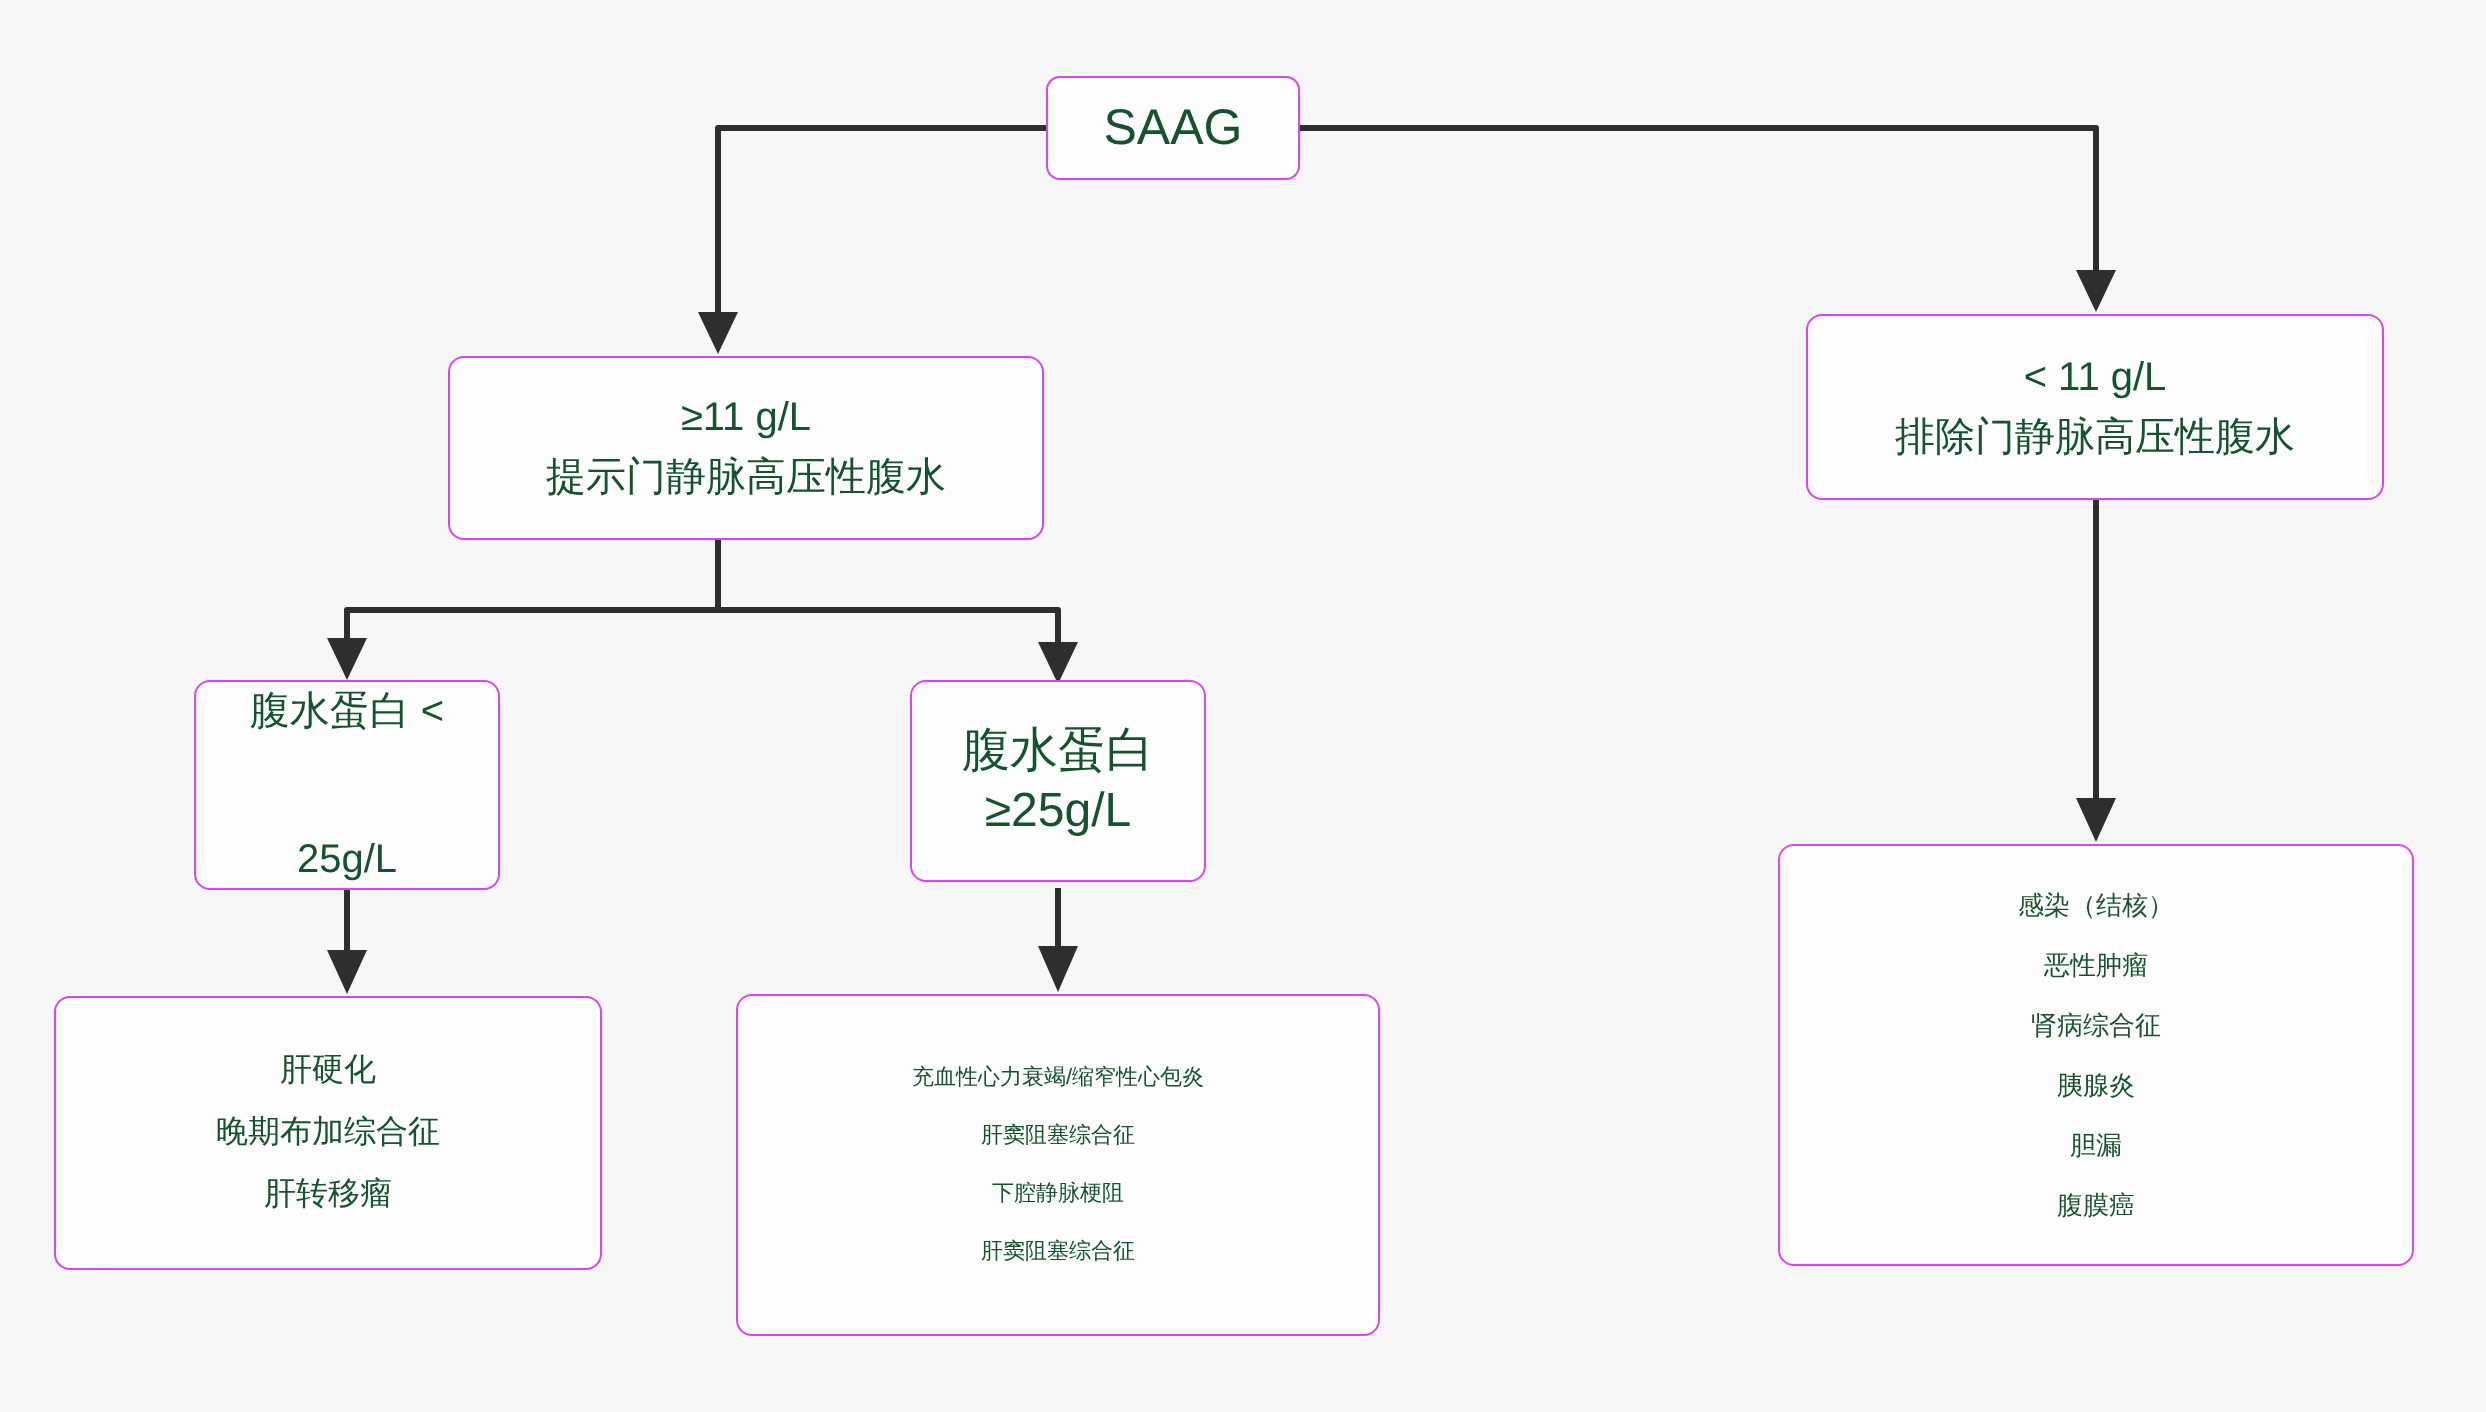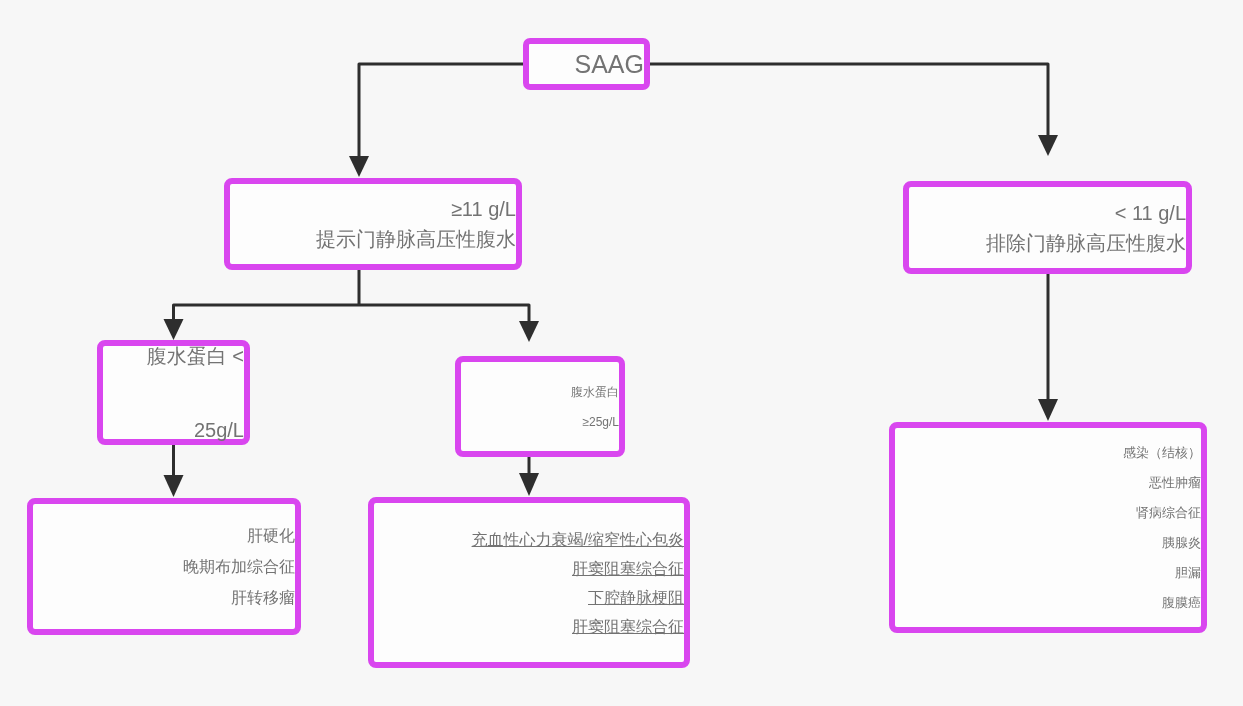--- a/index.html
+++ b/index.html
@@ -30,36 +30,36 @@
     stroke-linecap: butt;
   }
   .arrowhead {
     fill: #2e2e2e;
     stroke: none;
   }
   .node {
     position: absolute;
     box-sizing: border-box;
     background: #fdfdfd;
-    border: 6px solid #d946ef;
+    border: 1px solid #d946ef;
     border-radius: 8px;
     display: flex;
     flex-direction: column;
     justify-content: center;
-    align-items: flex-end;
+    align-items: center;
     text-align: center;
-    color: #737373;
+    color: #14532d;
   }
   .n-saag         { left: 523px; top: 38px;  width: 127px; height: 52px;  font-size: 25px; border-radius: 7px; }
   .n-high-saag    { left: 224px; top: 178px; width: 298px; height: 92px;  font-size: 20px; line-height: 30px; }
-  .n-low-saag     { left: 903px; top: 157px; width: 289px; height: 93px;  font-size: 20px; line-height: 30px; margin-top: 24px; }
+  .n-low-saag     { left: 903px; top: 157px; width: 289px; height: 93px;  font-size: 20px; line-height: 30px; }
   .n-low-protein  { left: 97px;  top: 340px; width: 153px; height: 105px; font-size: 20px; line-height: 30px; gap: 44px; }
-  .n-high-protein { left: 455px; top: 356px; width: 170px; height: 101px; font-size: 12px; line-height: 30px; }
+  .n-high-protein { left: 455px; top: 340px; width: 148px; height: 101px; font-size: 24px; line-height: 30px; }
   .n-cirrhosis    { left: 27px;  top: 498px; width: 274px; height: 137px; font-size: 16px; line-height: 31px; }
-  .n-cardiac      { left: 368px; top: 497px; width: 322px; height: 171px; font-size: 16px; line-height: 29px; text-decoration: underline; }
+  .n-cardiac      { left: 368px; top: 497px; width: 322px; height: 171px; font-size: 11px; line-height: 29px; }
   .n-nonportal    { left: 889px; top: 422px; width: 318px; height: 211px; font-size: 13px; line-height: 30px; }
 </style>
 </head>
 <body>
 
 <div class="canvas">
 
   <svg class="edge-layer" viewBox="0 0 1243 706">
 
     <g>

